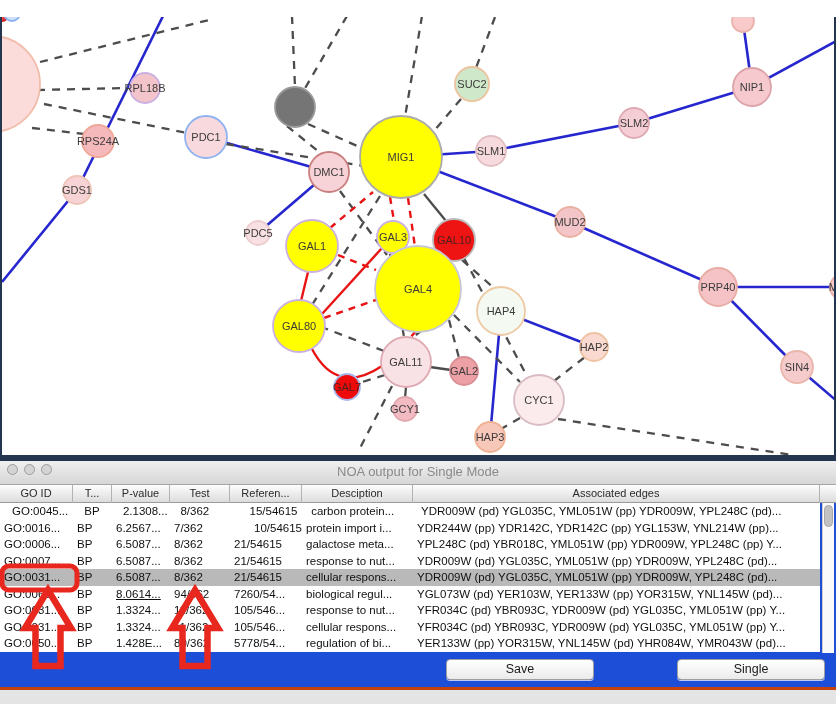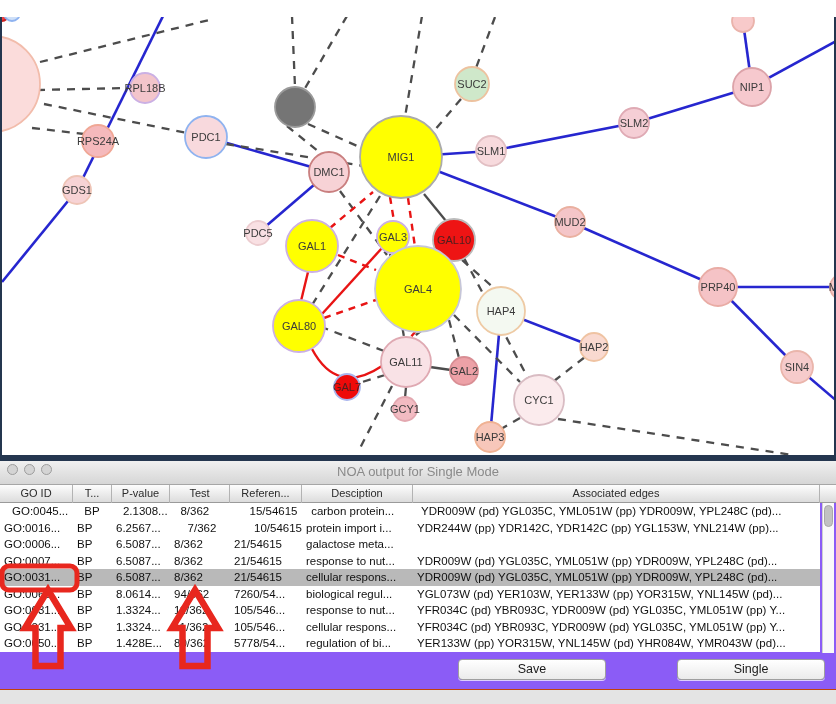--- a/index.html
+++ b/index.html
@@ -18,41 +18,41 @@
   #net-bottom-border{position:absolute;left:0;top:455px;width:836px;height:6px;background:#24364f;}
 
   
   #noa-window{position:absolute;left:0;top:461px;width:836px;height:243px;background:#e4e4e4;}
   #noa-titlebar{position:absolute;left:0;top:0;width:836px;height:23px;
     background:linear-gradient(#f0f0f0,#d6d6d6);border-bottom:1px solid #a6a6a6;}
   #noa-titlebar .title{position:absolute;left:0;right:0;top:3px;text-align:center;
     font-size:13px;color:#8a8a8a;}
   .lights-inactive .light{background:#d4d4d4;border:1px solid #9d9d9d;}
 
-  #noa-table{position:absolute;left:0;top:24px;width:836px;height:205px;background:#8b5cf6;
-    border-bottom:1px solid #c2410c;box-sizing:border-box;}
+  #noa-table{position:absolute;left:0;top:24px;width:836px;height:205px;background:#1d4ed8;
+    border-bottom:3px solid #c2410c;box-sizing:border-box;}
   #noa-header{position:absolute;left:0;top:0;height:18px;width:836px;display:flex;
     background:linear-gradient(#fdfdfd,#dcdcdc);border-bottom:1px solid #9a9a9a;box-sizing:border-box;}
   .hcell{height:18px;line-height:17px;font-size:11px;color:#2b2b2b;text-align:center;
     border-right:1px solid #b3b3b3;box-sizing:border-box;white-space:nowrap;overflow:hidden;}
   #noa-rows{position:absolute;left:0;top:18px;width:820px;}
   .trow{display:flex;height:16.5px;background:#ffffff;}
   .trow.selected{background:#b9b9b9;}
   .tcell{height:16.5px;line-height:16px;font-size:11.5px;color:#101010;box-sizing:border-box;
     padding-left:4px;white-space:nowrap;overflow:hidden;}
   
   #vscroll{position:absolute;right:2px;top:18px;width:12px;height:150px;background:#fafafa;
     border-left:1px solid #cfcfcf;box-sizing:border-box;}
   #vscroll .thumb{position:absolute;left:1px;top:2px;width:9px;height:22px;border-radius:5px;
     background:#c2c2c2;border:1px solid #a8a8a8;box-sizing:border-box;}
 
   .pushbtn{position:absolute;top:198px;width:146px;height:19px;border:1px solid #9f9f9f;
     border-radius:4px;background:linear-gradient(#ffffff,#ebebeb);font-size:12.5px;color:#1a1a1a;
     text-align:center;line-height:18px;box-shadow:0 1px 0 rgba(255,255,255,.7);}
-  #save-btn{left:458px;}
+  #save-btn{left:446px;}
   #cancel-btn{left:677px;}
 
   
   #annotation-overlay{position:absolute;left:0;top:0;width:836px;height:704px;z-index:60;pointer-events:none;}
 
   svg text{font-family:"Liberation Sans",sans-serif;}
 </style>
 </head>
 <body>
 
@@ -209,32 +209,33 @@
             <div class="tcell" style="width: 58px;">2.1308...</div>
             <div class="tcell" style="width: 60px;">8/362</div>
             <div class="tcell" style="width: 72px; text-align: center;">15/54615</div>
             <div class="tcell" style="width: 111px;">carbon protein...</div>
             <div class="tcell" style="width: 407px;">YDR009W (pd) YGL035C, YML051W (pp) YDR009W, YPL248C (pd)...</div>
           </div>
           <div class="trow">
             <div class="tcell" style="width: 73px;">GO:0016...</div>
             <div class="tcell" style="width: 39px;">BP</div>
             <div class="tcell" style="width: 58px;">6.2567...</div>
-            <div class="tcell" style="width: 60px; text-align: center;">7/362</div>
+            <div class="tcell" style="width: 60px;">7/362</div>
             <div class="tcell" style="width: 72px; text-align: right;">10/54615</div>
             <div class="tcell" style="width: 111px;">protein import i...</div>
             <div class="tcell" style="width: 407px;">YDR244W (pp) YDR142C, YDR142C (pp) YGL153W, YNL214W (pp)...</div>
           </div>
           <div class="trow">
             <div class="tcell" style="width: 73px;">GO:0006...</div>
             <div class="tcell" style="width: 39px;">BP</div>
             <div class="tcell" style="width: 58px;">6.5087...</div>
             <div class="tcell" style="width: 60px;">8/362</div>
             <div class="tcell" style="width: 72px;">21/54615</div>
             <div class="tcell" style="width: 111px;">galactose meta...</div>
+            <div class="tcell" style="width: 407px;">YPL248C (pd) YBR018C, YML051W (pp) YDR009W, YPL248C (pp) Y...</div>
           </div>
           <div class="trow">
             <div class="tcell" style="width: 73px;">GO:0007...</div>
             <div class="tcell" style="width: 39px;">BP</div>
             <div class="tcell" style="width: 58px;">6.5087...</div>
             <div class="tcell" style="width: 60px;">8/362</div>
             <div class="tcell" style="width: 72px;">21/54615</div>
             <div class="tcell" style="width: 111px;">response to nut...</div>
             <div class="tcell" style="width: 407px;">YDR009W (pd) YGL035C, YML051W (pp) YDR009W, YPL248C (pd)...</div>
           </div>
@@ -243,21 +244,21 @@
             <div class="tcell" style="width: 39px;">BP</div>
             <div class="tcell" style="width: 58px;">6.5087...</div>
             <div class="tcell" style="width: 60px;">8/362</div>
             <div class="tcell" style="width: 72px;">21/54615</div>
             <div class="tcell" style="width: 111px;">cellular respons...</div>
             <div class="tcell" style="width: 407px;">YDR009W (pd) YGL035C, YML051W (pp) YDR009W, YPL248C (pd)...</div>
           </div>
           <div class="trow">
             <div class="tcell" style="width: 73px;">GO:0065...</div>
             <div class="tcell" style="width: 39px;">BP</div>
-            <div class="tcell" style="width: 58px;">8.0614...</div>
+            <div class="tcell" style="width: 58px; text-decoration: underline;">8.0614...</div>
             <div class="tcell" style="width: 60px;">94/362</div>
             <div class="tcell" style="width: 72px;">7260/54...</div>
             <div class="tcell" style="width: 111px;">biological regul...</div>
             <div class="tcell" style="width: 407px;">YGL073W (pd) YER103W, YER133W (pp) YOR315W, YNL145W (pd)...</div>
           </div>
           <div class="trow">
             <div class="tcell" style="width: 73px;">GO:0031...</div>
             <div class="tcell" style="width: 39px;">BP</div>
             <div class="tcell" style="width: 58px;">1.3324...</div>
             <div class="tcell" style="width: 60px;">11/362</div>

